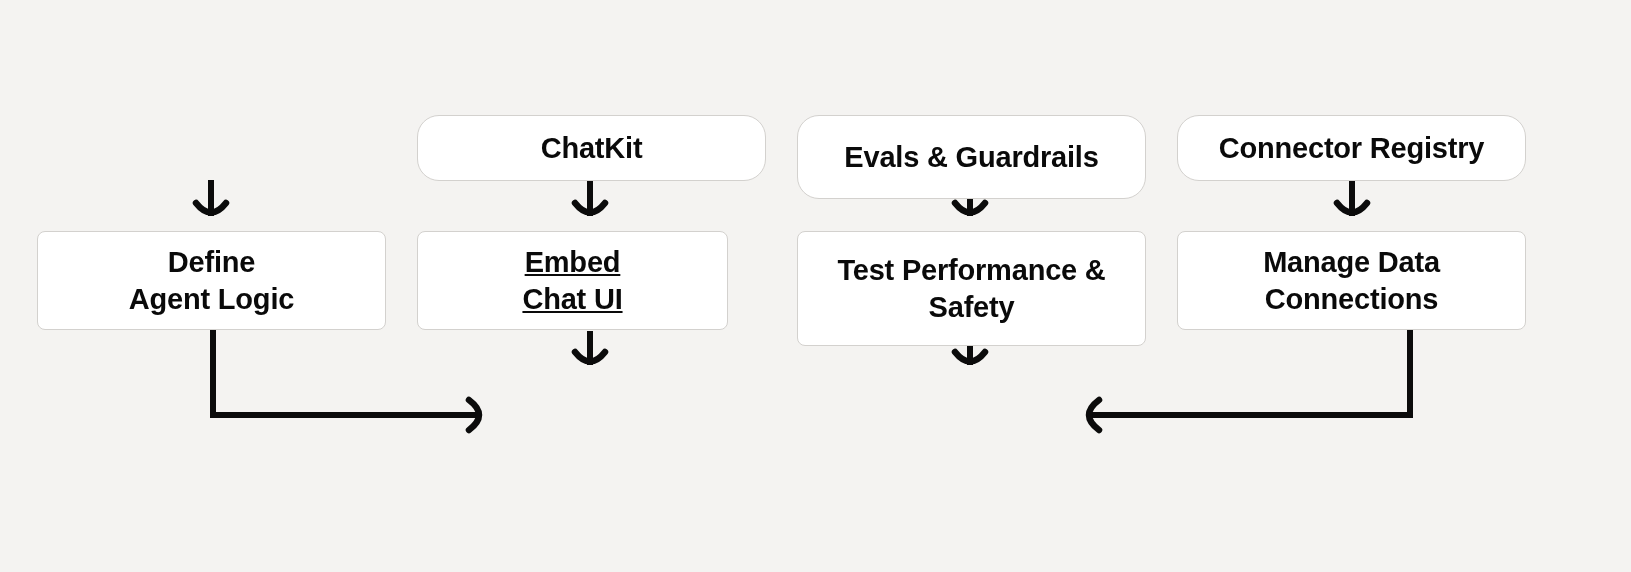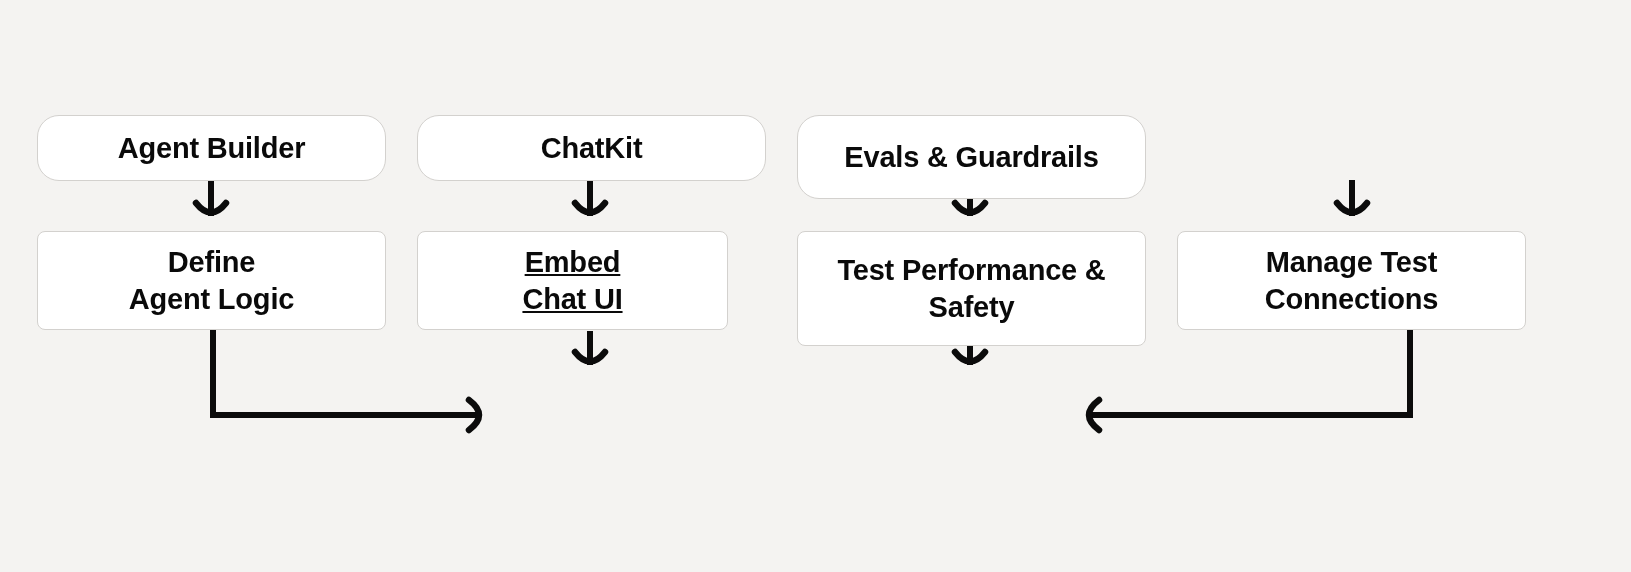--- a/index.html
+++ b/index.html
@@ -114,47 +114,47 @@
       <path class="stroke" d="M970,331 L970,365"></path>
       <path class="head" d="M955,352 Q970,371 985,352"></path>
     </g>
 
     <g>
       <path class="stroke" d="M1410,329 L1410,415 L1087,415"></path>
       <path class="head" d="M1099,400 Q1079,415 1099,430"></path>
     </g>
   </svg>
 
-  <div class="node" style="left:37px; top:115px; width:349px; height:66px;">
-    <span class="node-label">Agent Builder</span>
-  </div>
 
   <div class="node" style="left:417px; top:115px; width:349px; height:66px;">
     <span class="node-label">ChatKit</span>
   </div>
 
   <div class="node" style="left:797px; top:115px; width:349px; height:84px;">
     <span class="node-label">Evals &amp; Guardrails</span>
   </div>
 
+  <div class="node" style="left:1177px; top:115px; width:349px; height:66px;">
+    <span class="node-label">Connector Registry</span>
+  </div>
 
   <div class="node tall" style="left:37px; top:231px; width:349px; height:99px;">
     <span class="node-label">Define
 Agent Logic</span>
   </div>
 
   <div class="node tall" style="left:417px; top:231px; width:311px; height:99px;text-decoration:underline;">
     <span class="node-label">Embed
 Chat UI</span>
   </div>
 
   <div class="node tall" style="left:797px; top:231px; width:349px; height:115px;">
     <span class="node-label">Test Performance &amp;
 Safety</span>
   </div>
 
   <div class="node tall" style="left:1177px; top:231px; width:349px; height:99px;">
-    <span class="node-label">Manage Test
+    <span class="node-label">Manage Data
 Connections</span>
   </div>
 
 
 </div>
 
 </body></html>

